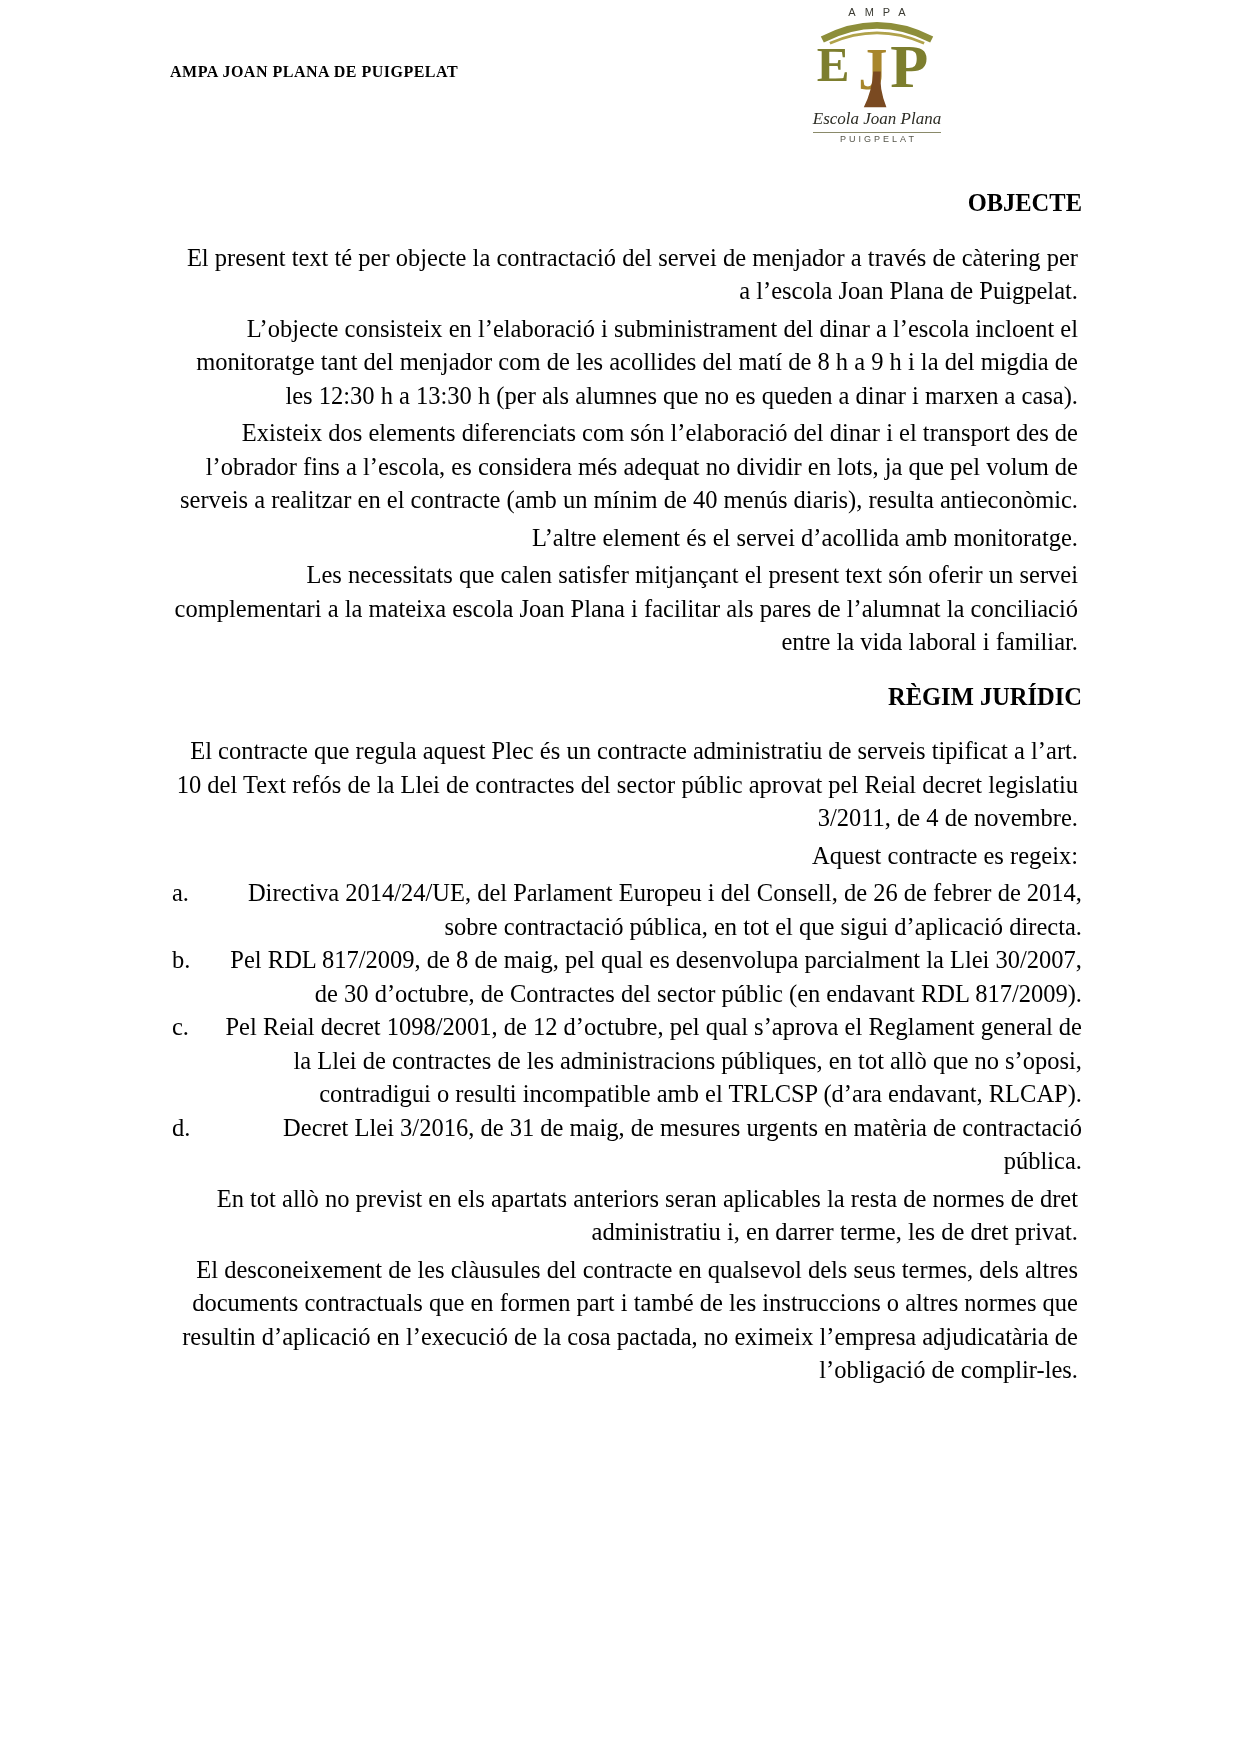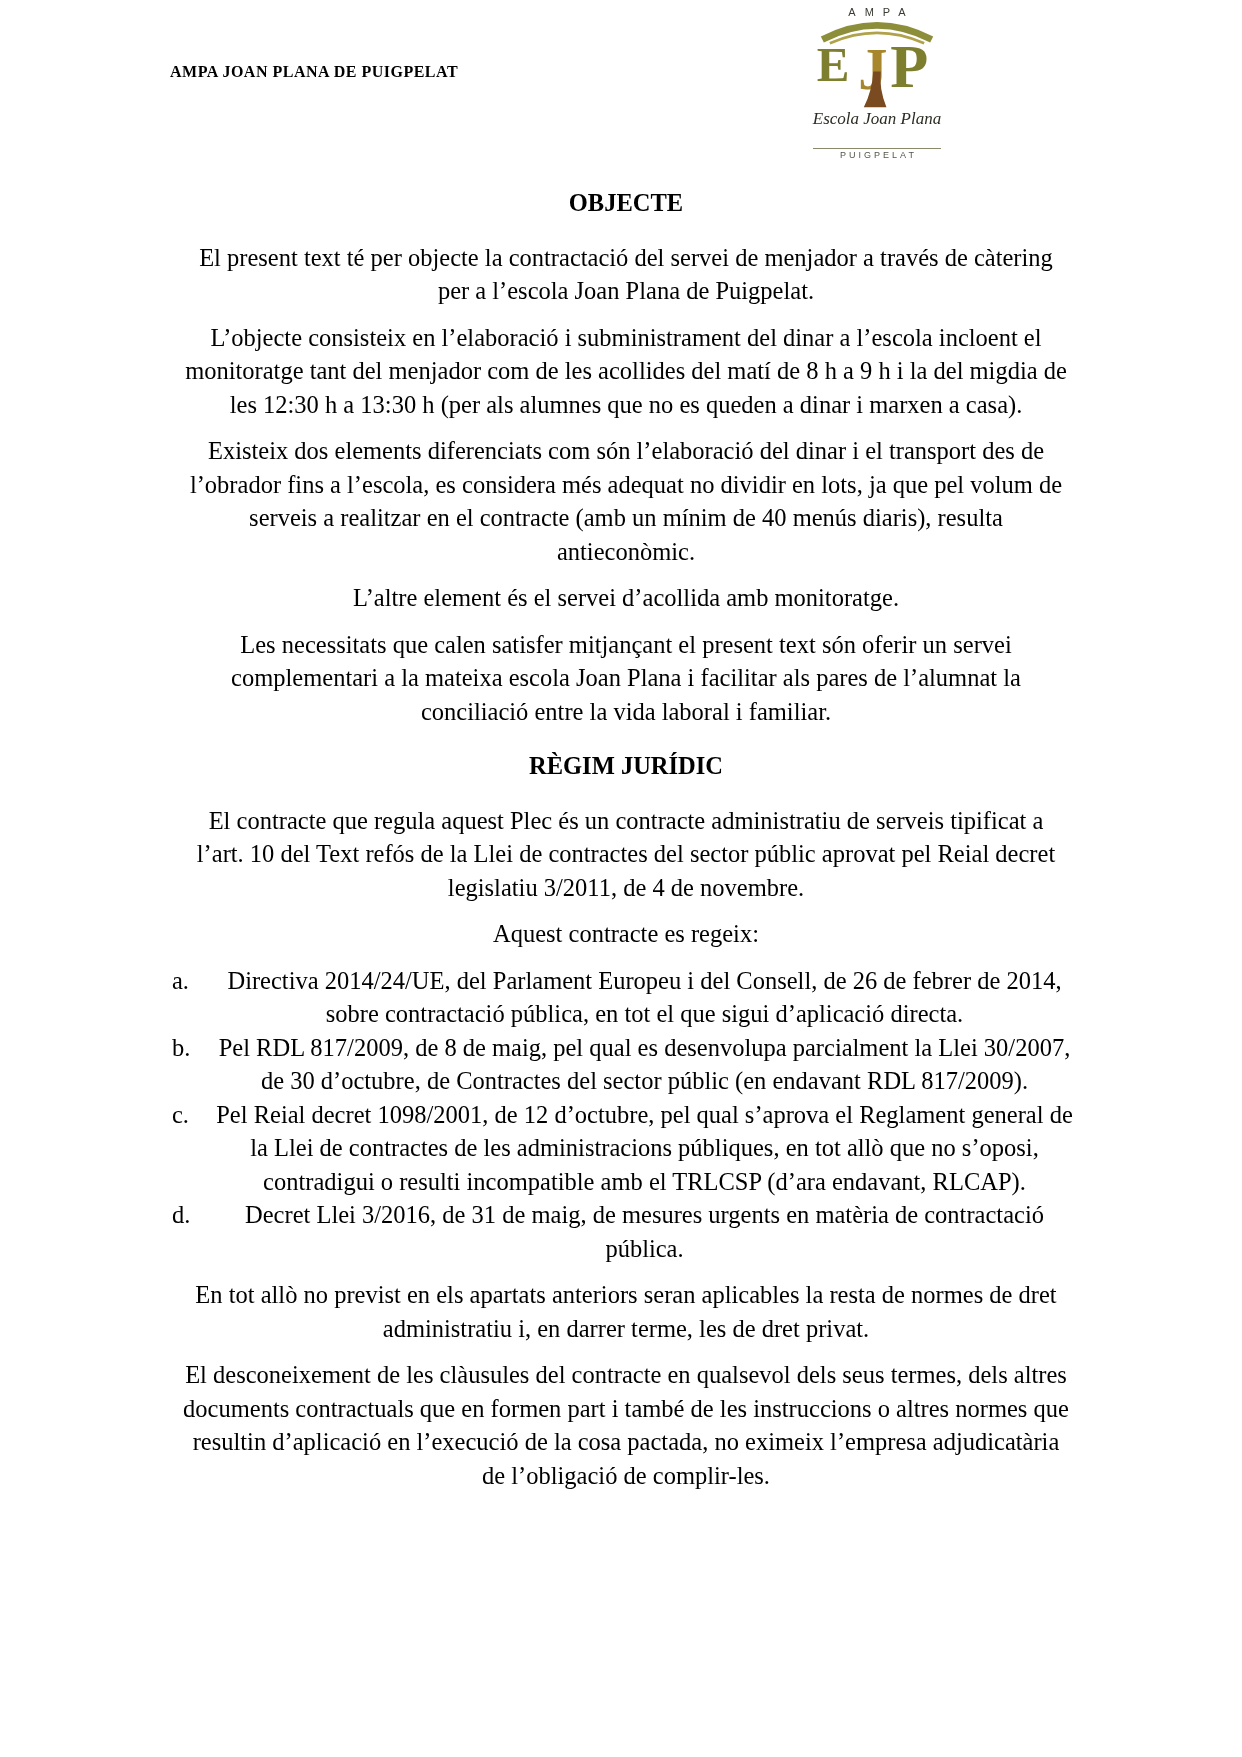--- a/index.html
+++ b/index.html
@@ -36,49 +36,49 @@
     letter-spacing: 9px;
     margin-left: 9px;
     color: #3b3b33;
   }
   .logo-tree { display: block; margin: 0 auto; }
   .logo-school {
     font-style: italic;
     font-size: 17px;
     color: #2c2c24;
     border-bottom: 1px solid #8a8a6a;
-    padding-bottom: 19px;
+    padding-bottom: 3px;
     display: inline-block;
   }
   .logo-place {
     font-family: "Liberation Sans", sans-serif;
     font-size: 9px;
     letter-spacing: 3px;
     margin-left: 3px;
     color: #55554a;
     margin-top: 2px;
   }
   
   .content {
     position: absolute;
     left: 170px;
     top: 186px;
     width: 912px;
     font-size: 24.5px;
     line-height: 33.5px;
-    text-align: center;
+    text-align: right;
   }
   .content h2 {
     font-size: 24.5px;
     line-height: 33.5px;
     font-weight: bold;
     margin: 21px 0;
   }
   .content h2.first { margin-top: 0; }
-  .content p { margin: 13px; }
+  .content p { margin: 4px; }
   .list-item {
     position: relative;
     padding-left: 37px;
   }
   .list-marker {
     position: absolute;
     left: 2px;
     top: 0;
   }
 </style>

